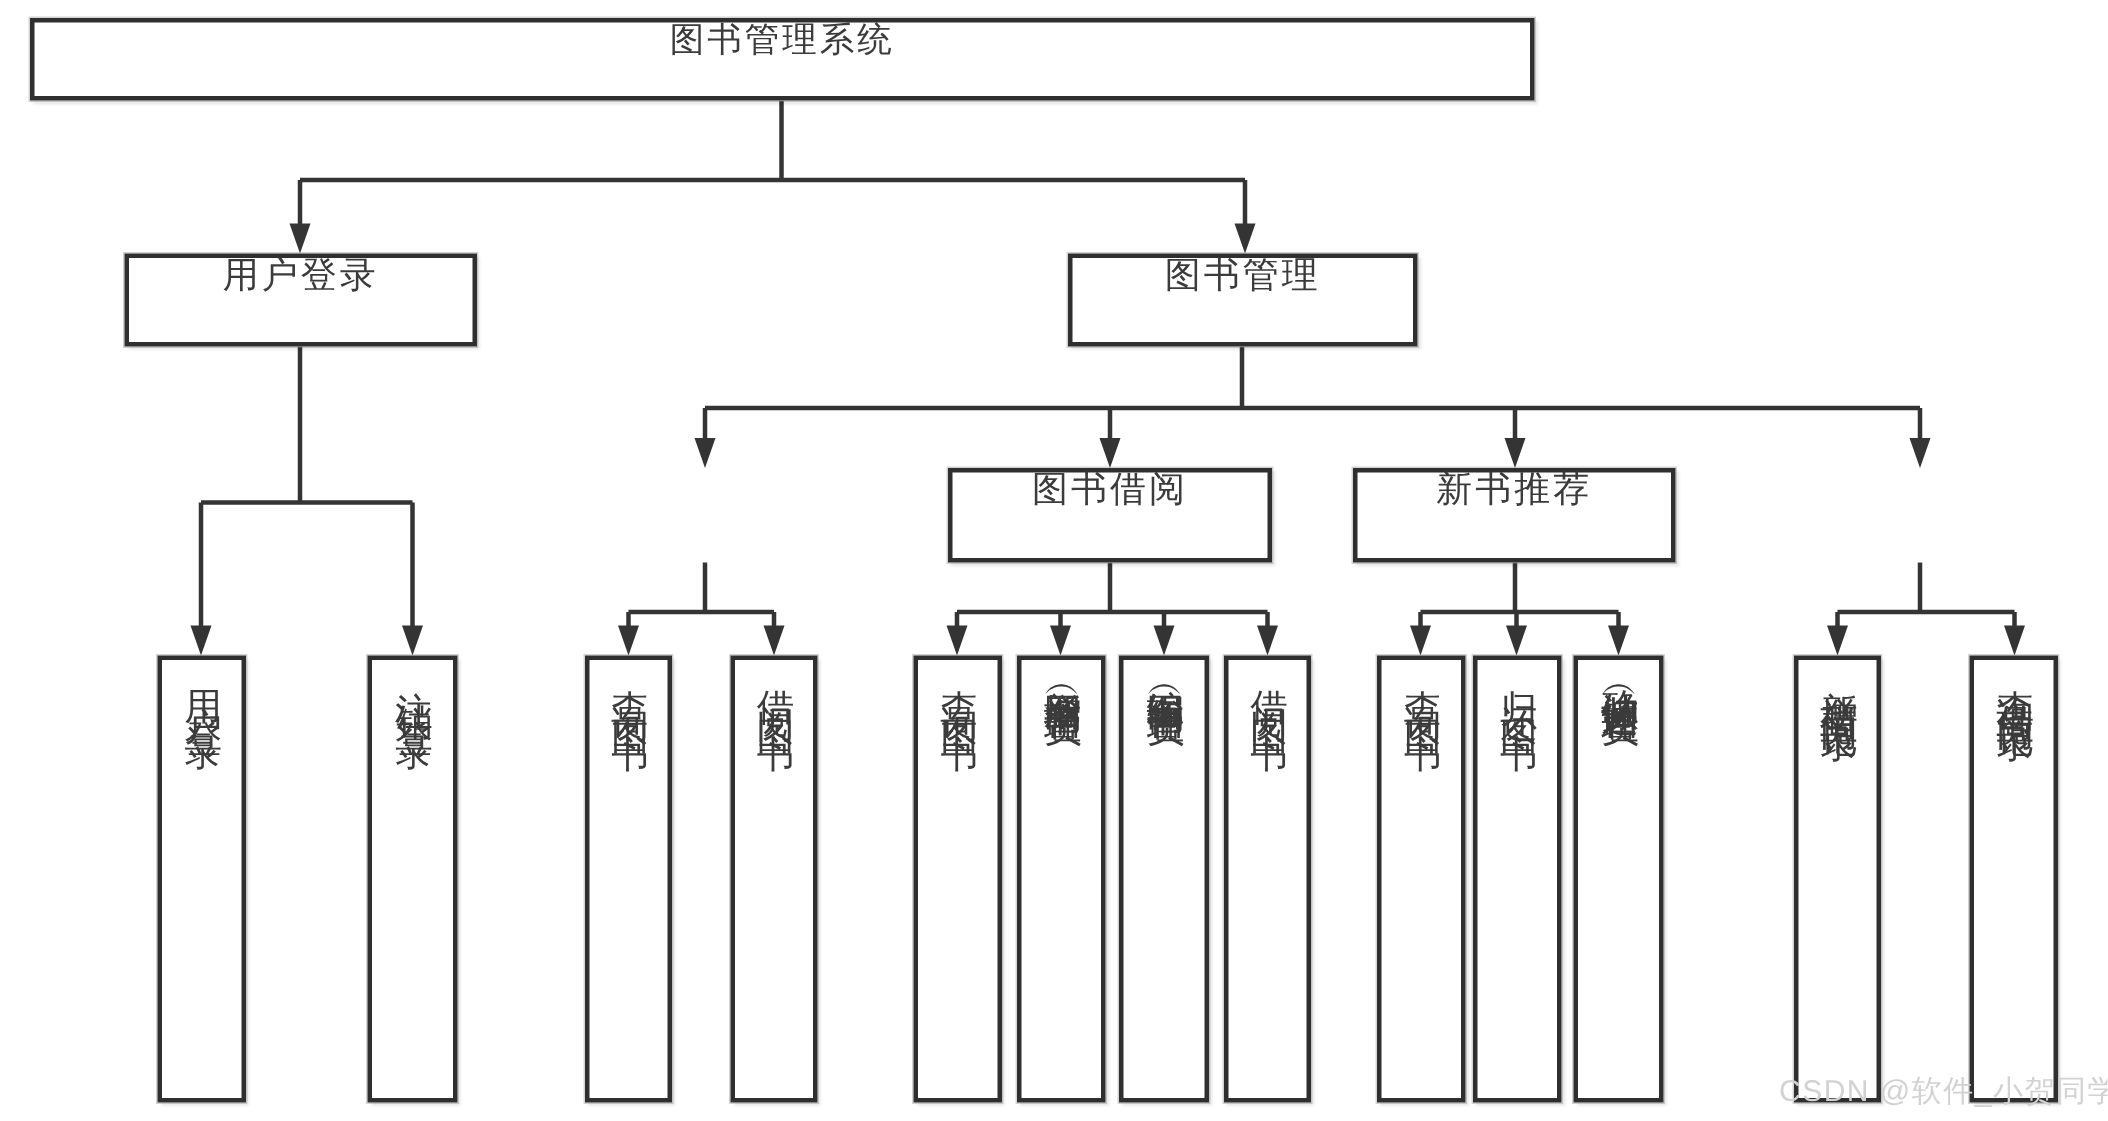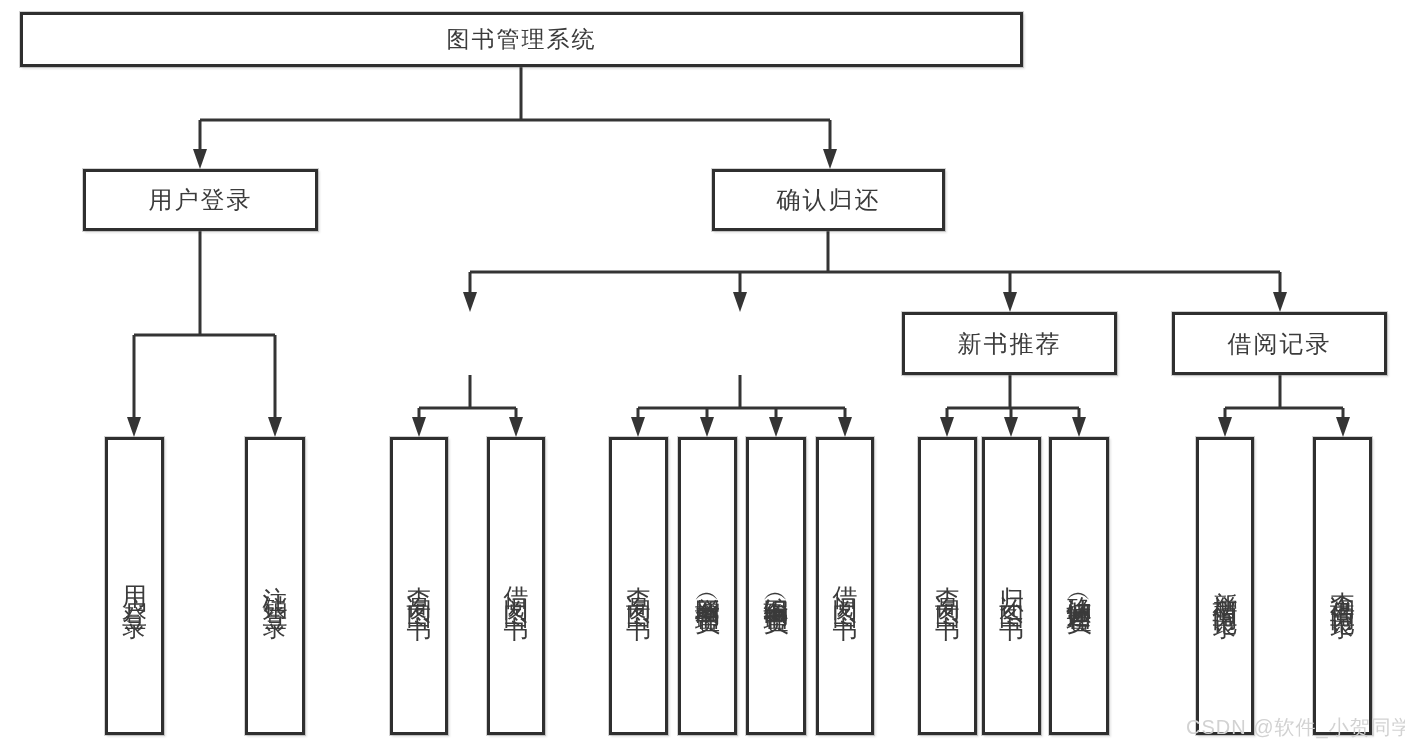--- a/index.html
+++ b/index.html
@@ -19,21 +19,21 @@
   }
   .stage{position:relative;width:1405px;height:747px;}
   .wires{position:absolute;left:0;top:0;z-index:1;}
   .wires path{stroke:var(--line);stroke-width:3;fill:none;}
   .wires polygon{fill:var(--line);stroke:none;}
   .node{
     position:absolute;
     box-sizing:border-box;
     background:#fff;
     border:3px solid var(--box-border);
-    display:flex;align-items:center;justify-content:center;
+    display:flex;align-items:flex-start;justify-content:center;
     z-index:2;
     box-shadow:0 0 0 1px rgba(130,130,130,.35), 2px 2px 2px rgba(0,0,0,.10);
   }
   .node.h span{
     font-size:24px;line-height:1;letter-spacing:2px;
     color:var(--text);white-space:nowrap;
   }
   .node.root span{font-size:23px;}
   .node.v span{
     writing-mode:vertical-rl;
@@ -93,28 +93,28 @@
   </svg>
 
   <div class="node h root" style="left:20px;top:12px;width:1003px;height:55px">
     <span>图书管理系统</span>
   </div>
 
   <div class="node h" style="left:83px;top:169px;width:235px;height:62px">
     <span>用户登录</span>
   </div>
   <div class="node h" style="left:712px;top:169px;width:233px;height:62px">
-    <span>确认归还</span>
+    <span>图书管理</span>
   </div>
 
+  <div class="node h" style="left:632px;top:312px;width:216px;height:63px">
+    <span>图书借阅</span>
+  </div>
   <div class="node h" style="left:902px;top:312px;width:215px;height:63px">
     <span>新书推荐</span>
-  </div>
-  <div class="node h" style="left:1172px;top:312px;width:215px;height:63px">
-    <span>借阅记录</span>
   </div>
 
   <div class="node v" style="left:105px;top:437px;width:59px;height:298px">
     <span>用户登录</span>
   </div>
   <div class="node v" style="left:245px;top:437px;width:60px;height:298px">
     <span>注销登录</span>
   </div>
 
   <div class="node v" style="left:390px;top:437px;width:58px;height:298px">

